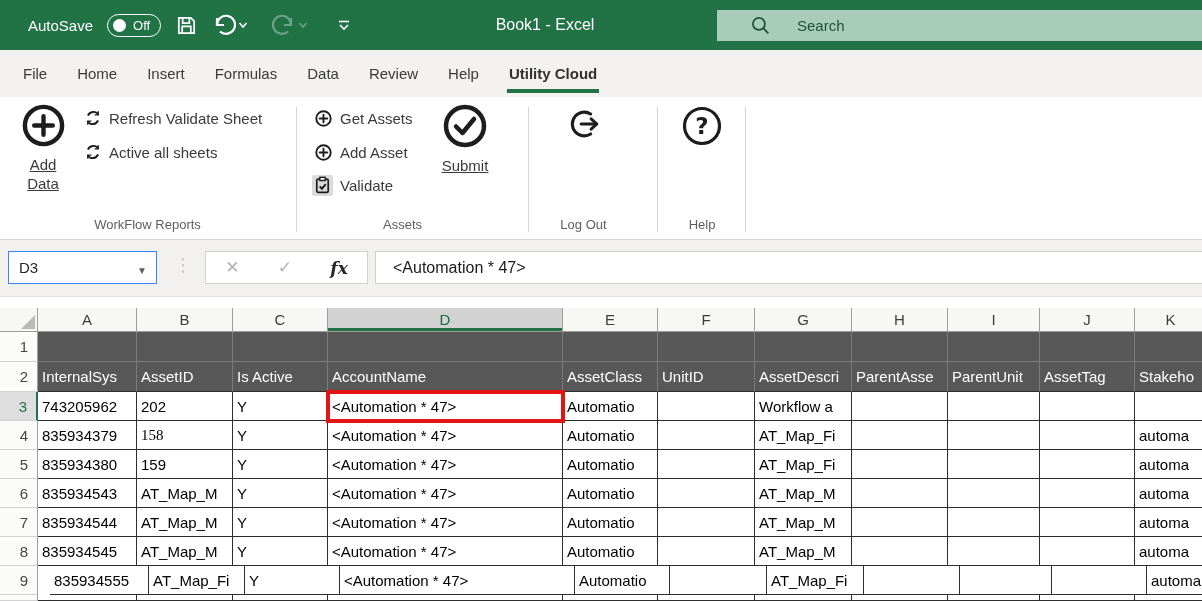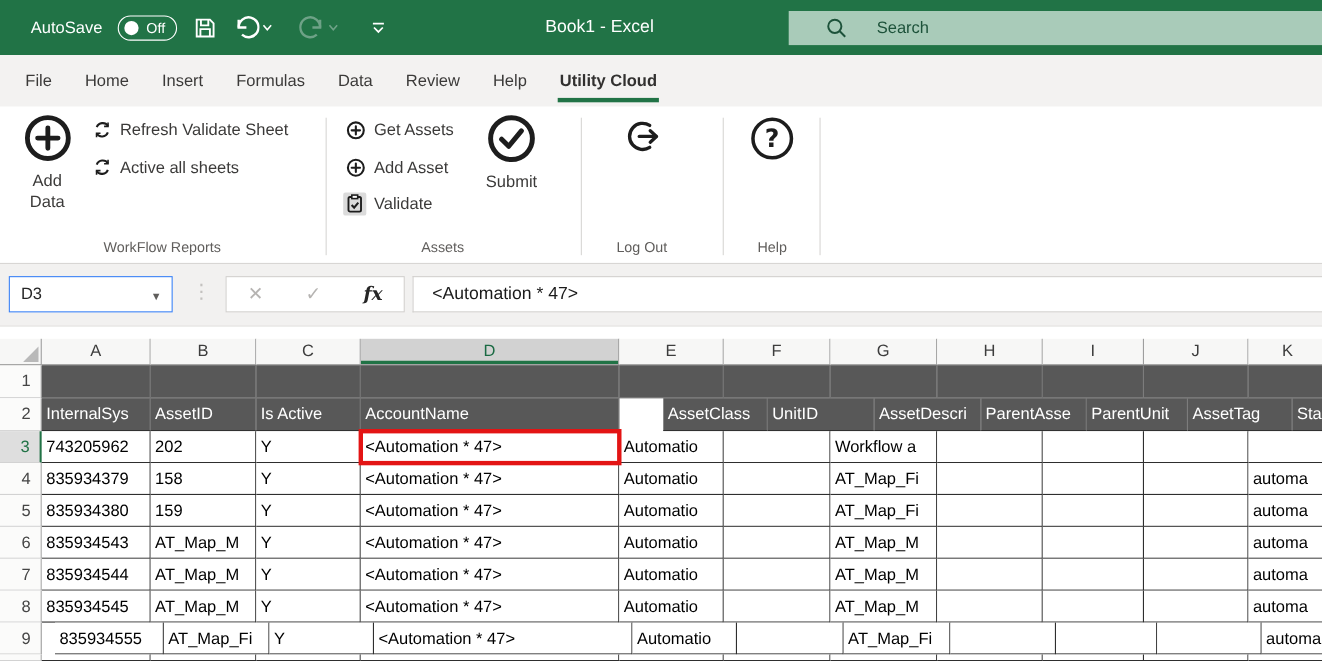--- a/index.html
+++ b/index.html
@@ -29,21 +29,21 @@
   .tab { position:relative; display:flex; align-items:center; padding:0 15px; font-size:15px;
          color:#3b3a39; cursor:default; }
   .tab.active { font-weight:bold; color:#323130; }
   .tab.active::after { content:""; position:absolute; left:13px; right:13px; bottom:4px;
                        height:4px; background:#217346; }
 
   
   .ribbon { position:relative; height:143px; background:#fff; border-bottom:1px solid #d8d6d4; }
   .big-btn { position:absolute; top:5px; display:flex; flex-direction:column; align-items:center;
              text-align:center; color:#3b3a39; font-size:15px; line-height:19px; }
-  .big-btn .blabel { margin-top:6px; }
+  .big-btn .blabel { margin-top:6px;text-decoration:underline; }
   .small-btn { position:absolute; display:flex; align-items:center; gap:7px; font-size:15px; color:#3b3a39; }
   .small-btn .icon-bg { display:flex; align-items:center; justify-content:center; }
   .icon-bg.shaded { background:#dbdbdb; border-radius:2px; padding:1px; }
   .grp-label { position:absolute; bottom:7px; font-size:13px; color:#605e5c; text-align:center; }
   .rib-sep { position:absolute; top:10px; height:125px; width:1px; background:#d8d6d4; }
 
   
   .formulabar { position:relative; height:57px; background:#f2f1f0; border-bottom:1px solid #e0deDC; }
   .namebox { position:absolute; left:8px; top:11px; width:149px; height:33px; background:#fff;
              border:1px solid #3b82f6; display:flex; align-items:center; padding-left:10px;
@@ -287,21 +287,21 @@
           <div class="cell dark" style="width: 92px;"></div>
           <div class="cell dark" style="width: 95px;"></div>
           <div class="cell dark" style="width: 72px;"></div>
         </div>
         <div class="grow" style="height: 30px;">
           <div class="row-hdr">2</div>
           <div class="cell dark-header" style="width: 99px;">InternalSys</div>
           <div class="cell dark-header" style="width: 96px;">AssetID</div>
           <div class="cell dark-header" style="width: 95px;">Is Active</div>
           <div class="cell dark-header" style="width: 235px;">AccountName</div>
-          <div class="cell dark-header" style="width: 95px; margin-left: 40px;">AssetClass</div>
+          <div class="cell dark-header" style="width: 95px;">AssetClass</div>
           <div class="cell dark-header" style="width: 97px;">UnitID</div>
           <div class="cell dark-header" style="width: 97px;">AssetDescri</div>
           <div class="cell dark-header" style="width: 96px;">ParentAsse</div>
           <div class="cell dark-header" style="width: 92px;">ParentUnit</div>
           <div class="cell dark-header" style="width: 95px;">AssetTag</div>
           <div class="cell dark-header" style="width: 72px;">Stakeho</div>
         </div>
         <div class="grow" style="height: 29px;">
           <div class="row-hdr sel">3</div>
           <div class="cell data" style="width: 99px;">743205962</div>
@@ -312,21 +312,21 @@
           <div class="cell data" style="width: 97px;"></div>
           <div class="cell data" style="width: 97px;">Workflow a</div>
           <div class="cell data" style="width: 96px;"></div>
           <div class="cell data" style="width: 92px;"></div>
           <div class="cell data" style="width: 95px;"></div>
           <div class="cell data" style="width: 72px;"></div>
         </div>
         <div class="grow" style="height: 29px;">
           <div class="row-hdr">4</div>
           <div class="cell data" style="width: 99px;">835934379</div>
-          <div class="cell data" style="width: 96px;">158</div>
+          <div class="cell data" style="width: 96px; font-family: Liberation Serif, serif;">158</div>
           <div class="cell data" style="width: 95px;">Y</div>
           <div class="cell data" style="width: 235px;">&lt;Automation * 47&gt;</div>
           <div class="cell data" style="width: 95px;">Automatio</div>
           <div class="cell data" style="width: 97px;"></div>
           <div class="cell data" style="width: 97px;">AT_Map_Fi</div>
           <div class="cell data" style="width: 96px;"></div>
           <div class="cell data" style="width: 92px;"></div>
           <div class="cell data" style="width: 95px;"></div>
           <div class="cell data" style="width: 72px;">automa</div>
         </div>

